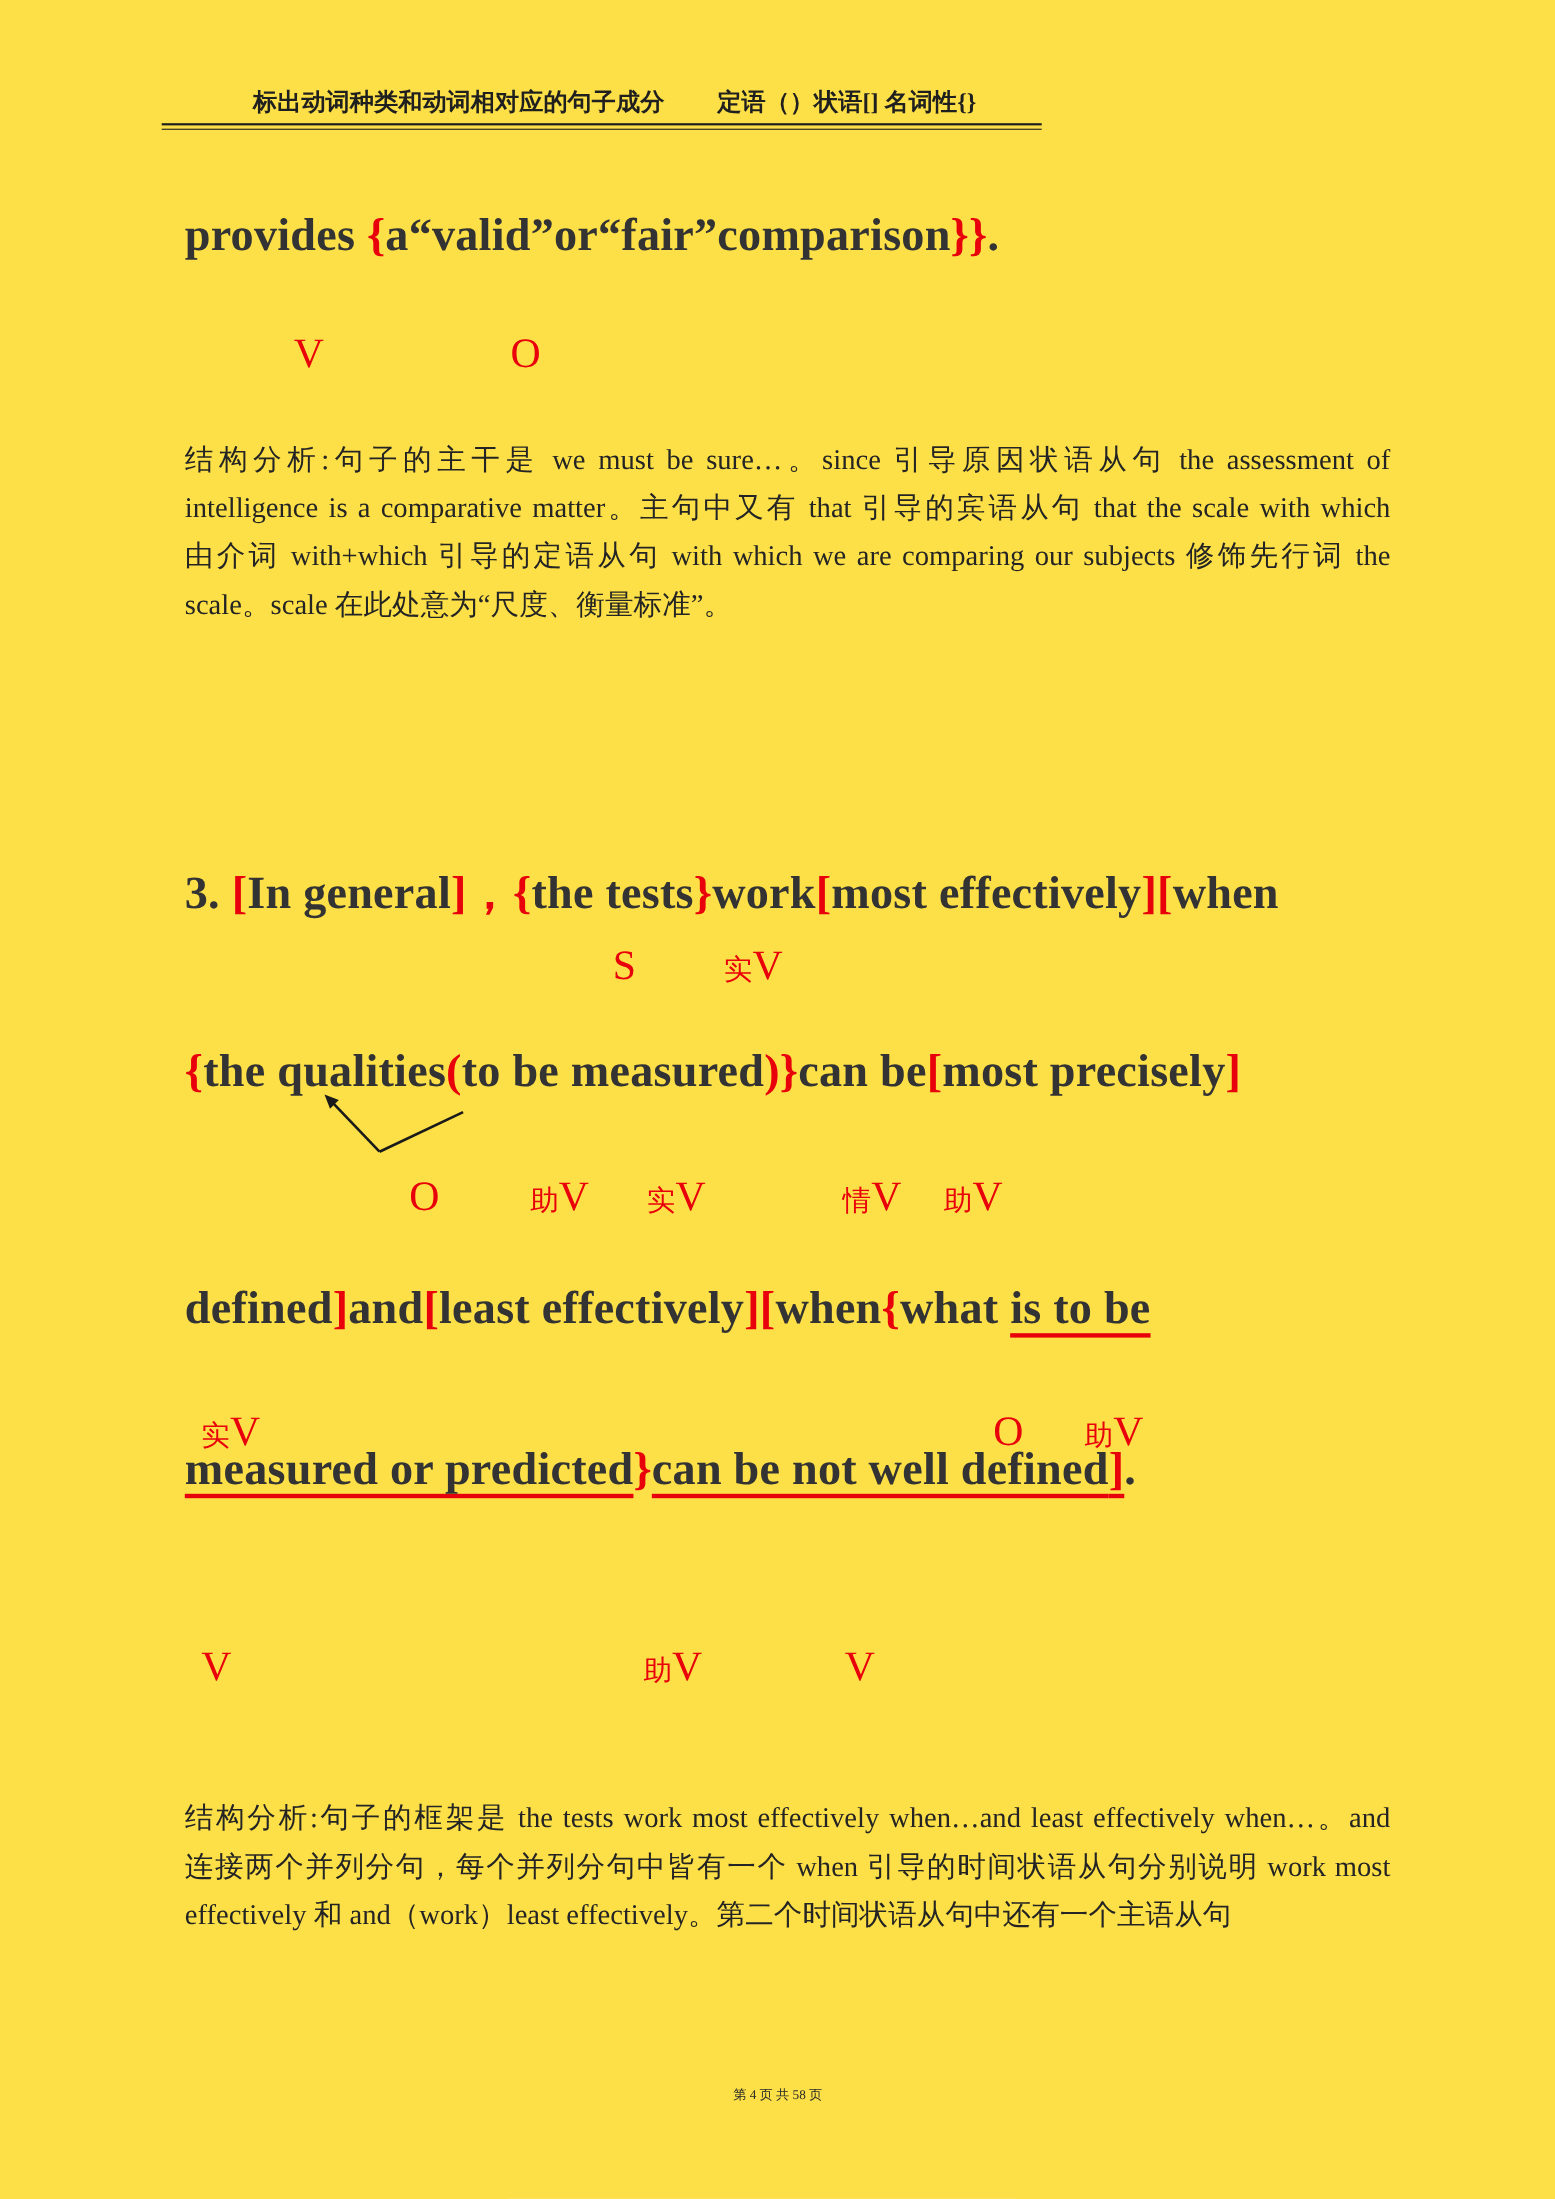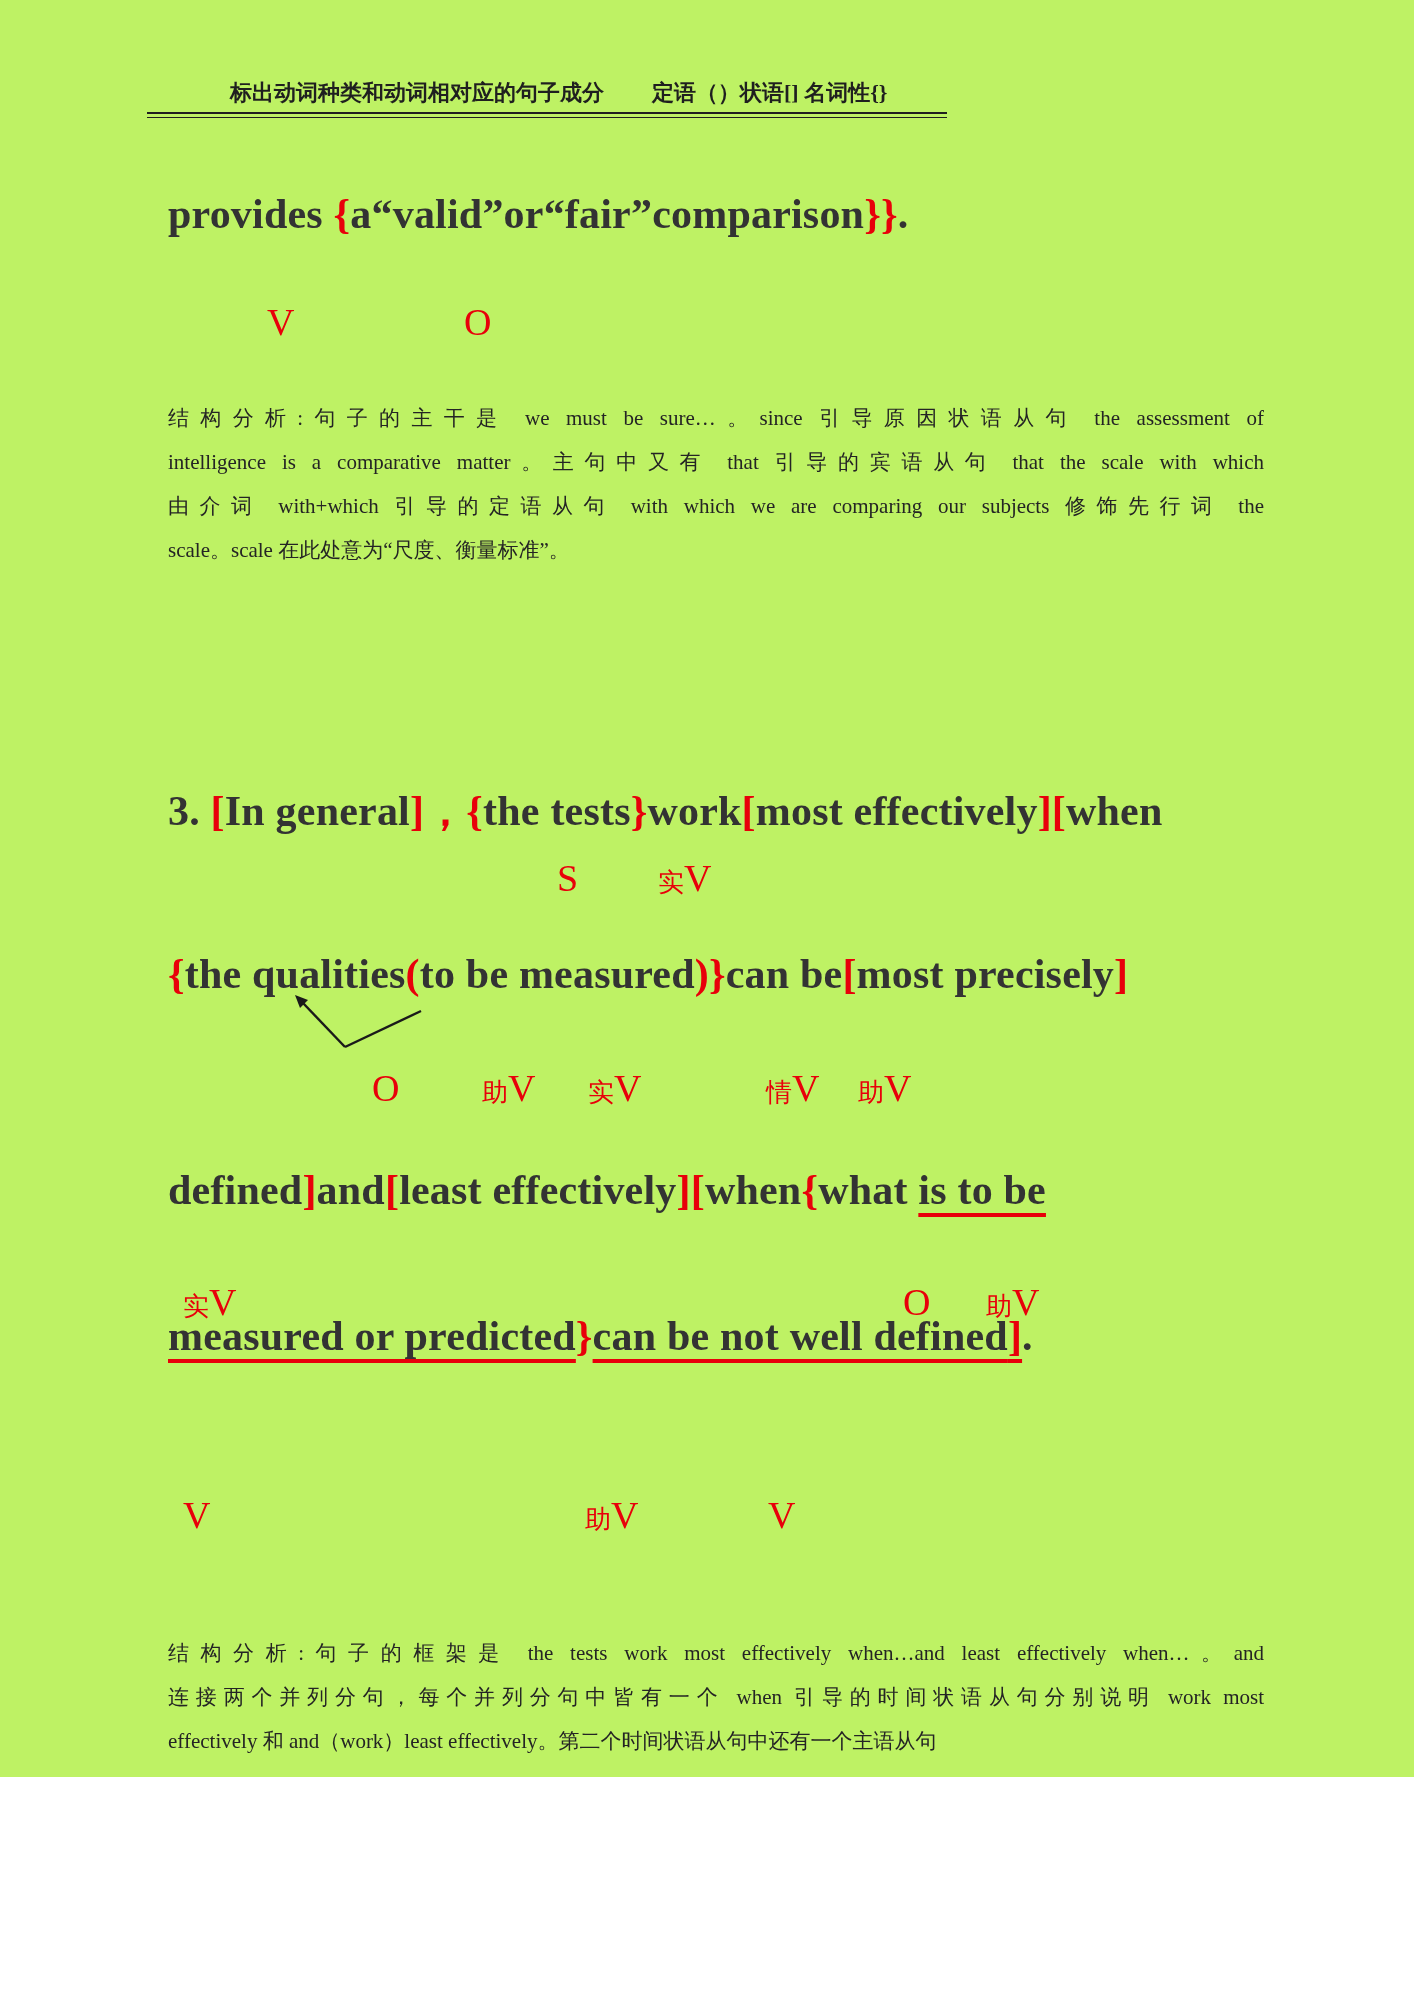--- a/index.html
+++ b/index.html
@@ -1,17 +1,17 @@
 <!DOCTYPE html>
 <html><head>
 <meta charset="utf-8">
 <style>
   html,body{margin:0;padding:0;background:#ffffff;}
   .page{
-    position:relative;width:1414px;height:1777px;background:#bef264;
+    position:relative;width:1414px;height:1999px;background:#fde047;
     font-family:"Liberation Serif","DejaVu Serif",serif;color:#222;overflow:hidden;
   }
   
   .hdr{position:absolute;top:78px;font-weight:bold;font-size:22px;color:#1f1f1f;white-space:nowrap;}
   #hdr-left{left:230px;}
   #hdr-right{left:652px;}
   .hdr-rule{position:absolute;left:147px;top:112px;width:800px;height:3px;
     border-top:2px solid #1f1f1f;border-bottom:1px solid #1f1f1f;}
   
   .big{position:absolute;left:168px;font-size:42px;font-weight:bold;color:#333;white-space:nowrap;letter-spacing:.2px;text-align:center;}
@@ -26,21 +26,21 @@
   
   .lblrow{position:absolute;left:0;top:0;width:1414px;height:58px;}
   #labels1{top:296px;}
   #labels-s{top:852px;}
   #labels2{top:1062px;}
   #labels3{top:1276px;}
   #labels4{top:1489px;}
   .lbl{position:absolute;color:#e8000a;font-size:38px;line-height:52px;white-space:nowrap;}
   .lbl .cn{font-size:26px;}
   
-  .para{position:absolute;left:168px;width:1096px;font-size:21px;line-height:44px;color:#242424;}
+  .para{position:absolute;left:168px;width:1096px;font-size:26px;line-height:44px;color:#242424;}
   #para1{top:396px;}
   #para2{top:1631px;}
   .jline{text-align:justify;text-align-last:justify;}
   .para .jline:last-child{text-align-last:left;}
   
   #arrow{position:absolute;left:281px;top:993px;}
   
   #footer{position:absolute;left:0;top:1896px;width:1414px;text-align:center;
     font-size:12px;color:#2a2a2a;}
 </style>

